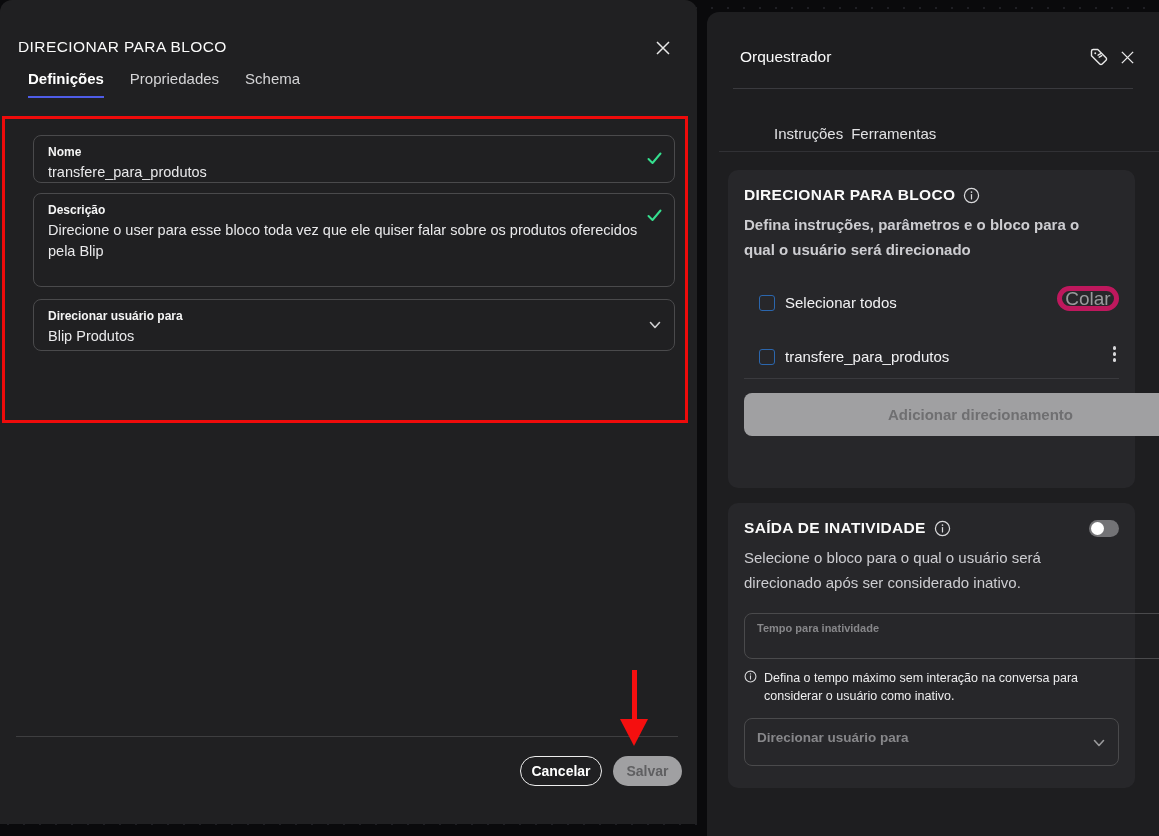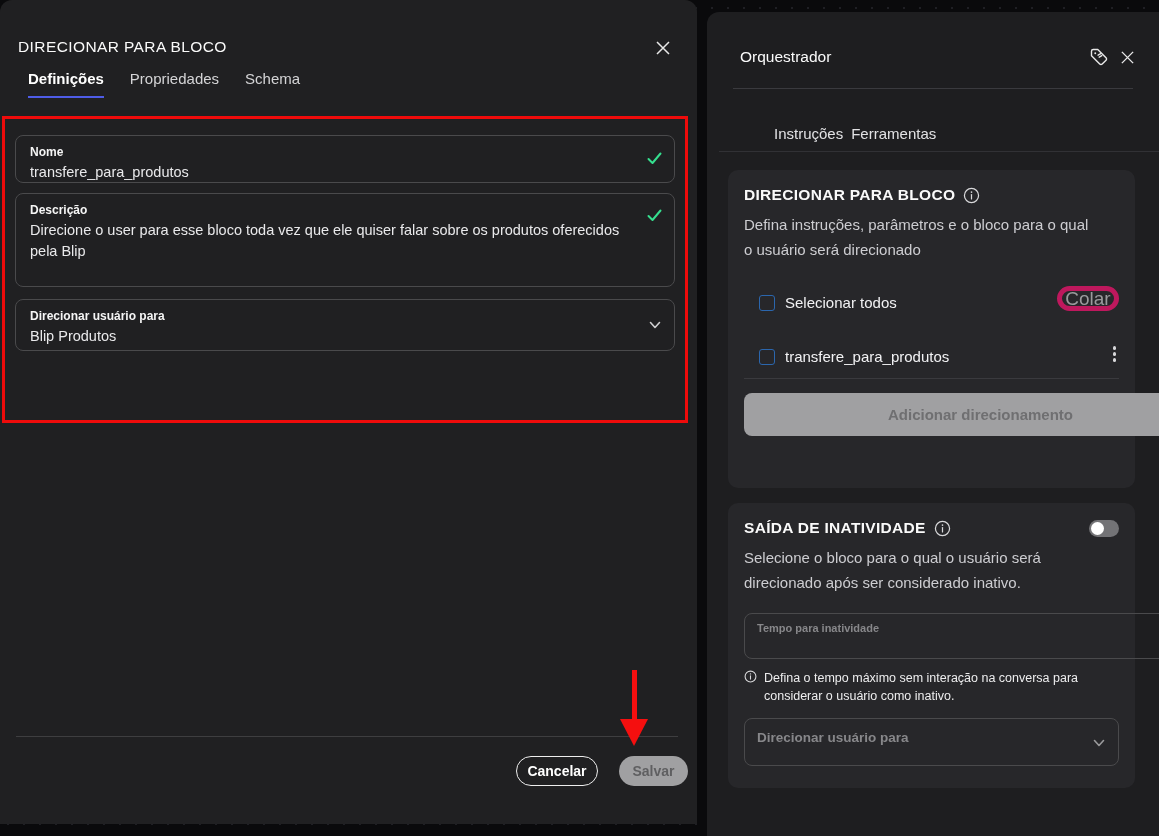--- a/index.html
+++ b/index.html
@@ -39,37 +39,37 @@
   .highlight-box {
     position:absolute; left:2px; top:116px; width:686px; height:307px;
     border:3px solid #ee0b0b; padding:0 10px;
   }
   .section-title {
     margin-top:13px; padding-bottom:9px; font-size:14.5px; letter-spacing:.4px;
     color:#ececec; border-bottom:1px solid #343438;
   }
   .field {
     position:relative; border:1px solid #4a4a4c; border-radius:8px;
-    padding:9px 14px; background:#202022;
+    padding:9px 14px; background:#202022;margin-left:18px;
   }
   .field-nome { margin-top:16px; height:48px; }
   .field-desc { margin-top:10px; height:94px; }
   .field-select { margin-top:12px; height:52px; }
   .field-label { font-size:12px; font-weight:bold; color:#f5f5f5; }
   .field-value { font-size:14.5px; color:#e9e9eb; margin-top:3px; max-width:612px; line-height:21px; }
   .valid-check { position:absolute; right:12px; top:14px; color:#35de8e; }
   .field-nome .valid-check { top:15px; }
   .select-chevron { position:absolute; right:12px; top:18px; color:#cfcfd1; }
 
   .modal-footer-divider {
     position:absolute; left:16px; top:736px; width:662px; height:1px; background:#3e3e40;
   }
   .modal-footer {
     position:absolute; left:0; top:756px; width:697px; height:30px;
-    display:flex; justify-content:flex-end; gap:21px; padding-right:9px;
+    display:flex; justify-content:flex-end; gap:11px; padding-right:15px;
   }
   .btn { height:30px; border-radius:17px; font-size:14px; font-weight:bold;
     display:flex; align-items:center; justify-content:center; cursor:pointer; }
   .btn-cancel { width:82px; border:1.5px solid #eeeeee; color:#ffffff; background:transparent; }
   .btn-save { width:69px; background:#a0a0a2; color:#5f5f61; }
 
   
   .arrow { position:absolute; left:620px; top:670px; width:28px; height:77px; }
   .arrow-shaft { position:absolute; left:11.5px; top:0; width:5px; height:50px; background:#f50f0f; }
   .arrow-head {
@@ -100,21 +100,21 @@
   }
 
   .card { position:absolute; left:21px; width:407px; background:#27272a; border-radius:10px; padding:16px; }
   .card-1 { top:158px; height:318px; }
   .card-2 { top:491px; height:285px; }
 
   .card-title-row { display:flex; align-items:center; gap:8px; }
   .card-title { font-size:15.5px; font-weight:bold; letter-spacing:.3px; color:#fafafa; }
   .info-icon { color:#d8d8da; display:flex; }
   .card-desc { margin-top:8px; font-size:15px; line-height:25px; color:#cdcdd1; }
-  .card-1 .card-desc { max-width:345px; }
+  .card-1 .card-desc { max-width:345px;font-weight:bold; }
   .card-2 .card-desc { max-width:362px; }
 
   .row { display:flex; align-items:flex-end;margin-left:15px; }
   .select-all-row { margin-top:24px; }
   .checkbox { width:16px; height:16px; border:1.5px solid #2b66ad; border-radius:3px;
     background:transparent; cursor:pointer; flex:none; }
   .check-label { margin-left:10px; font-size:15px; color:#f2f2f4; }
   .spacer { flex:1; }
   .btn-colar { width:62px; height:25px; border:5px solid #be185d; border-radius:13px;
     background:transparent; color:#9b9b9d; font-size:19px;

